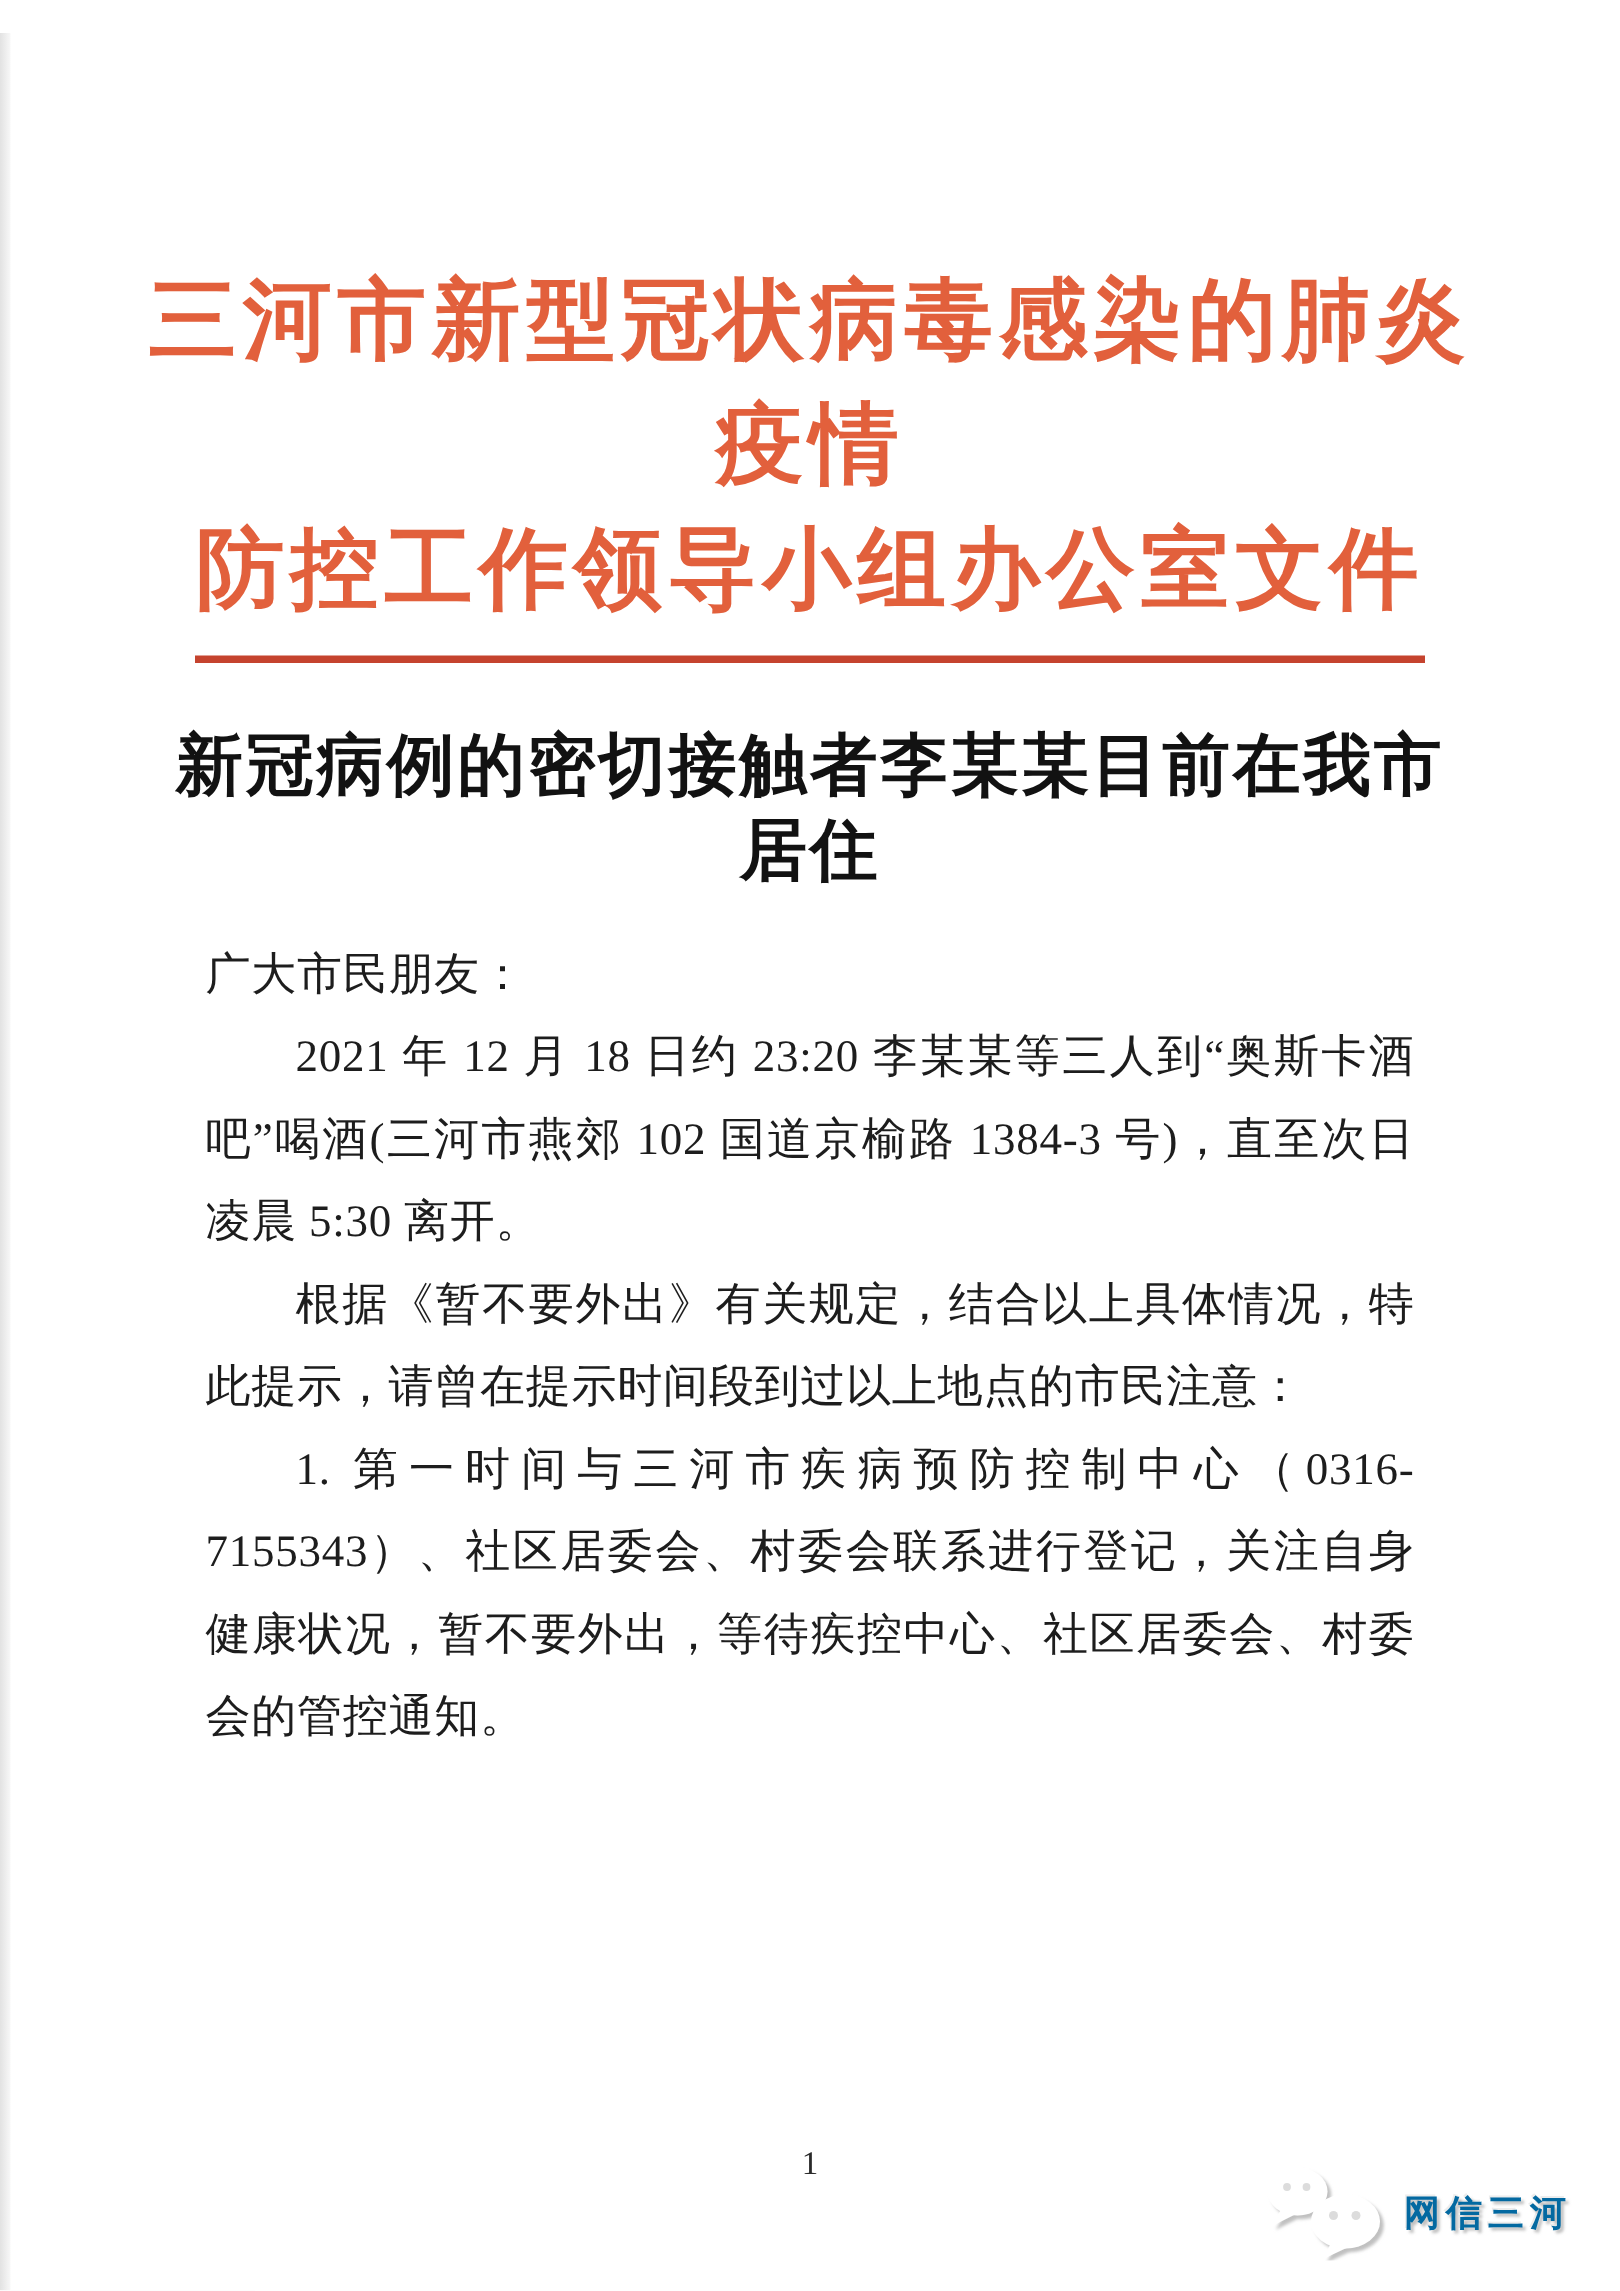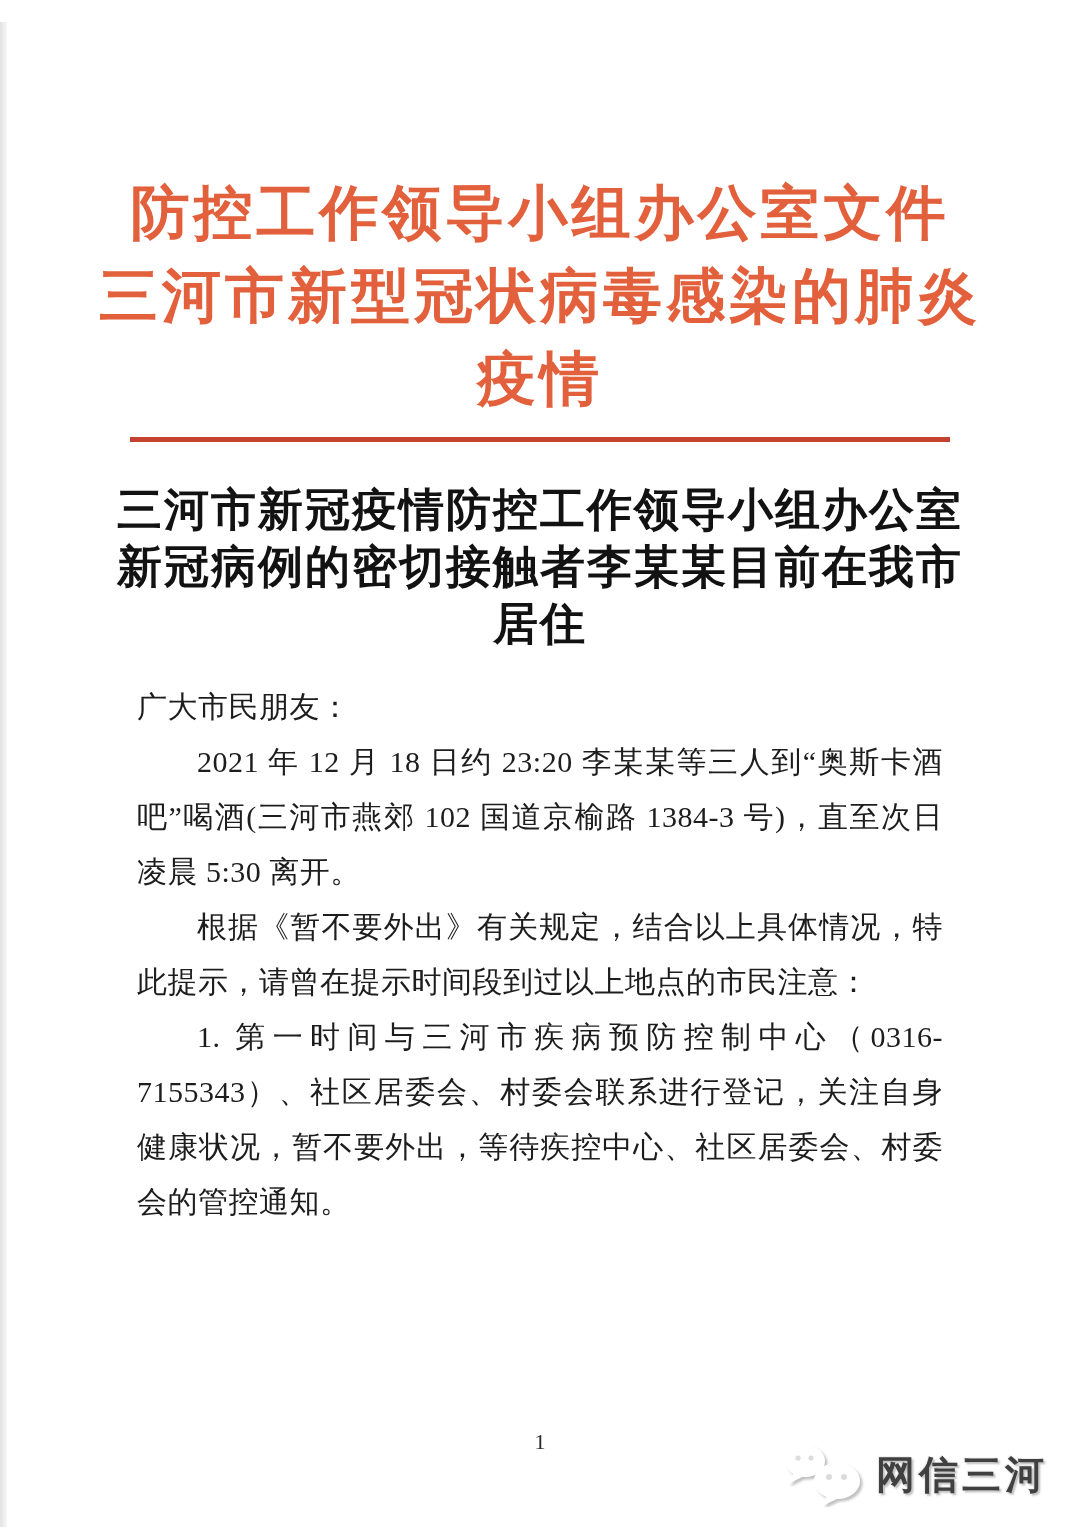--- a/index.html
+++ b/index.html
@@ -73,45 +73,44 @@
     color: #2a2a2a;
     font-family: "Liberation Serif", serif;
   }
   .watermark {
     position: absolute;
     right: 32px;
     bottom: 20px;
     display: flex;
     align-items: center;
     gap: 8px;
-    color: #404040;
+    color: #0369a1;
     font-family: "Liberation Sans", sans-serif;
     font-weight: bold;
-    font-size: 39px;
+    font-size: 24px;
     letter-spacing: 4px;
     text-shadow: 2px 2px 2px rgba(150,150,150,0.6), -1px -1px 0 rgba(210,210,210,0.4);
     user-select: none;
   }
   .watermark svg { display: block; }
 </style>
 </head>
 <body>
 
 <div class="page">
   <div class="scan-edge"></div>
 
   <div class="letterhead">
+    <div>三河市新型冠状病毒感染的肺炎疫情</div>
     <div>防控工作领导小组办公室文件</div>
-    <div>三河市新型冠状病毒感染的肺炎疫情</div>
   </div>
 
   <hr class="divider">
 
   <div class="notice-title">
-    <div>三河市新冠疫情防控工作领导小组办公室</div>
     <div>新冠病例的密切接触者李某某目前在我市居住</div>
   </div>
 
   <div class="body-text">
     <p class="salutation">广大市民朋友：</p>
     <p>2021 年 12 月 18 日约 23:20 李某某等三人到“奥斯卡酒吧”喝酒(三河市燕郊 102 国道京榆路 1384-3 号)，直至次日凌晨 5:30 离开。</p>
     <p>根据《暂不要外出》有关规定，结合以上具体情况，特此提示，请曾在提示时间段到过以上地点的市民注意：</p>
     <p>1. 第一时间与三河市疾病预防控制中心（0316-7155343）、社区居委会、村委会联系进行登记，关注自身健康状况，暂不要外出，等待疾控中心、社区居委会、村委会的管控通知。</p>
   </div>
 

